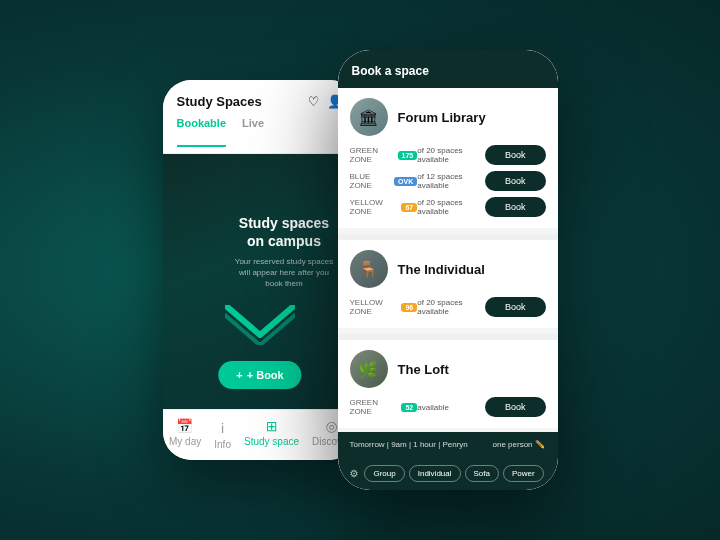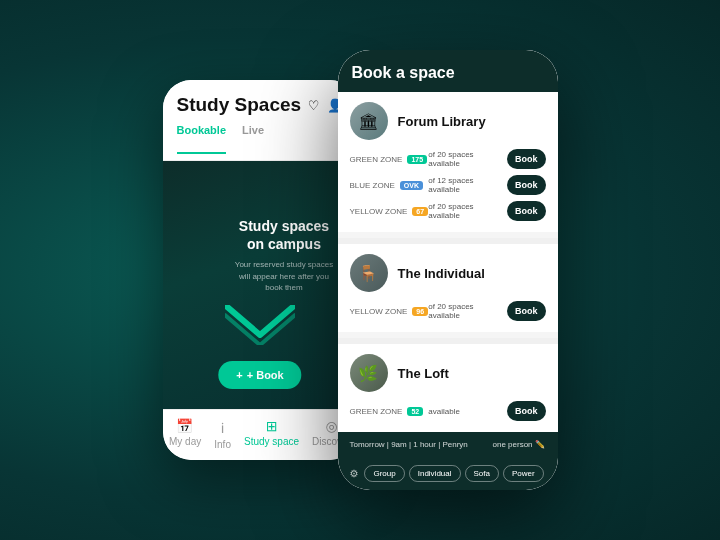--- a/index.html
+++ b/index.html
@@ -57,21 +57,21 @@
 
     .phone-back-header {
       padding: 14px 14px 8px;
       display: flex;
       justify-content: space-between;
       align-items: center;
       background: #fff;
     }
 
     .phone-back-header-title {
-      font-size: 19px;
+      font-size: 13px;
       font-weight: 700;
       color: #111;
     }
 
     .header-icons {
       display: flex;
       gap: 8px;
     }
 
     .phone-back-tabs {
@@ -206,21 +206,21 @@
       display: flex;
       flex-direction: column;
       border-radius: 32px;
       overflow: hidden;
     }
 
     .phone-front-header {
       background: #0d2d2a;
       padding: 14px 14px 10px;
       color: #fff;
-      font-size: 16px;
+      font-size: 12px;
       font-weight: 600;
     }
 
     .spaces-list {
       flex: 1;
       overflow: hidden;
       background: #f5f5f5;
     }
 
     
@@ -314,23 +314,23 @@
       font-size: 8px;
       color: #555;
       flex: 1;
     }
 
     .book-btn-sm {
       background: #0d2d2a;
       color: #fff;
       border: none;
       border-radius: 12px;
-      padding: 5px 8px;
+      padding: 5px 20px;
       font-size: 9px;
-      font-weight: 700;
+      font-weight: 400;
       cursor: pointer;
     }
 
     .divider {
       height: 6px;
       background: #f0f0f0;
     }
 
     
     .phone-front-bottom {

